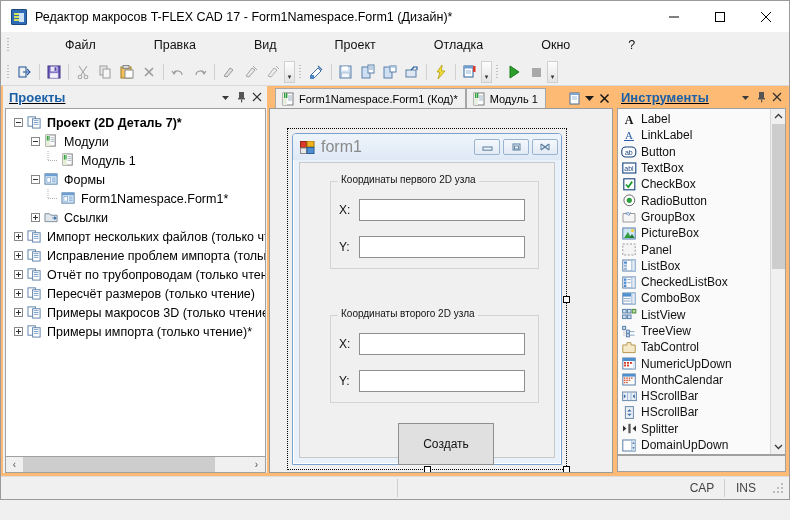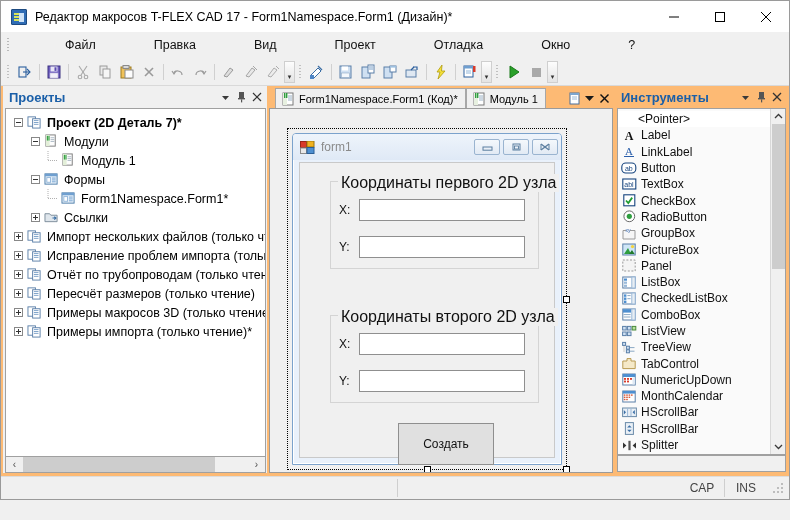--- a/index.html
+++ b/index.html
@@ -49,21 +49,21 @@
   .tovf { width:11px; height:22px; display:flex; align-items:flex-end; justify-content:center;
           background:linear-gradient(to bottom,#fdfdfd,#e4e4e4); border:1px solid #cfcfcf;
           font-size:7px; line-height:10px; color:#333; flex:none; }
 
   
   .body-area { position:absolute; left:0; top:85px; right:0; bottom:24px; }
 
   
   .leftpanel { position:absolute; left:2px; top:0; width:264px; bottom:2px;
                background:#f0f0f0; display:flex; flex-direction:column; }
-  .panelhdr { height:22px; display:flex; align-items:center; padding:0 2px 0 6px; }
+  .panelhdr { height:22px; display:flex; align-items:center; padding:0 2px 0 6px;text-decoration:underline; }
   .panelhdr .ttl { color:#1a5fa8; font-size:13px; font-weight:bold; flex:1; white-space:nowrap; }
   .hdrbtn { width:16px; height:16px; display:flex; align-items:center; justify-content:center;
             color:#444; }
   .treebox { flex:1; margin:0 1px 0 2px; background:#ffffff; border:1px solid #a0a0a0;
              border-bottom:none; overflow:hidden; position:relative; }
   .treeinner { padding:4px 0 0 0; }
   .trow { height:19px; display:flex; align-items:center; white-space:nowrap;
           font-size:12.5px; padding-left:4px; }
   .tw { width:17px; display:flex; align-items:center; justify-content:center; flex:none;
         position:relative; }
@@ -98,31 +98,31 @@
   .dsurface { position:absolute; left:0; right:0; top:0; bottom:0; background:#f0f0f0; }
 
   
   .formsel { position:absolute; left:18px; top:20px; width:278px; height:340px;
              outline:1px dotted #000; }
   .formwin { position:absolute; left:4px; top:4px; right:4px; bottom:4px;
              background:#e9f1fb; border:1px solid #7ba2cc; border-radius:4px 4px 0 0;
              box-shadow:inset 0 0 0 1px #ffffff; }
   .formtitle { height:26px; display:flex; align-items:center; padding:0 3px 0 7px;
                background:linear-gradient(to bottom,#eef4fb,#dfe9f6); border-radius:3px 3px 0 0; }
-  .ftitle { font-size:12px; color:#8a8a8a; flex:1; }
+  .ftitle { font-size:16px; color:#8a8a8a; flex:1; }
   .ficon { width:15px; height:13px; margin-right:6px; position:relative; flex:none; }
   .fbtns { display:flex; gap:3px; }
   .fbtn { width:26px; height:16px; border:1px solid #9ab4d0; border-radius:2px;
           background:linear-gradient(to bottom,#f4f8fc,#e2eaf4); display:flex;
           align-items:center; justify-content:center; color:#5b7e9f; font-size:9px; }
   .fclient { position:absolute; left:6px; right:6px; top:28px; bottom:6px;
              background:#f0f0f0; border:1px solid #c9c9c9; }
   .gbox { position:absolute; border:1px solid #d4d4d4; }
   .gblabel { position:absolute; top:-8px; left:7px; background:#f0f0f0; padding:0 3px;
-             font-size:16px; color:#111; white-space:nowrap; }
+             font-size:10px; color:#111; white-space:nowrap; }
   .fieldrow { position:absolute; display:flex; align-items:center; }
   .flbl { width:20px; font-size:12px; color:#111; }
   .ftxt { height:22px; background:#fff; border:1px solid #8f8f8f; }
   .fbutton { position:absolute; background:#e0e0e0; border:1px solid #8f8f8f;
              display:flex; align-items:center; justify-content:center; font-size:12px; color:#111; }
   .handle { position:absolute; width:7px; height:7px; background:#fff; border:1px solid #000; }
 
   
   .rightpanel { position:absolute; right:2px; top:0; width:172px; bottom:2px; }
   .tbxlist { position:absolute; left:2px; right:1px; top:22px; bottom:18px;
@@ -696,24 +696,20 @@
         </div>
         <div class="hdrbtn">
           <svg width="10" height="10" viewBox="0 0 10 10">
               <line x1="1" y1="1" x2="9" y2="9" stroke="#333" stroke-width="1.2"></line>
               <line x1="9" y1="1" x2="1" y2="9" stroke="#333" stroke-width="1.2"></line>
             </svg>
         </div>
       </div>
       <div class="tbxlist">
         <div class="tbxitems" id="toolbox-rows">
-            <div class="tbxrow sel">
-              <span class="tbxico"></span>
-              <span>&lt;Pointer&gt;</span>
-            </div>
             <div class="tbxrow">
               <span class="tbxico">
                 <svg width="14" height="13" viewBox="0 0 14 13">
                   <text x="7" y="11" font-size="12" font-family="Liberation Serif,serif" font-weight="bold" text-anchor="middle" fill="#111">A</text>
                 </svg>
               </span>
               <span>Label</span>
             </div>
             <div class="tbxrow">
               <span class="tbxico">

